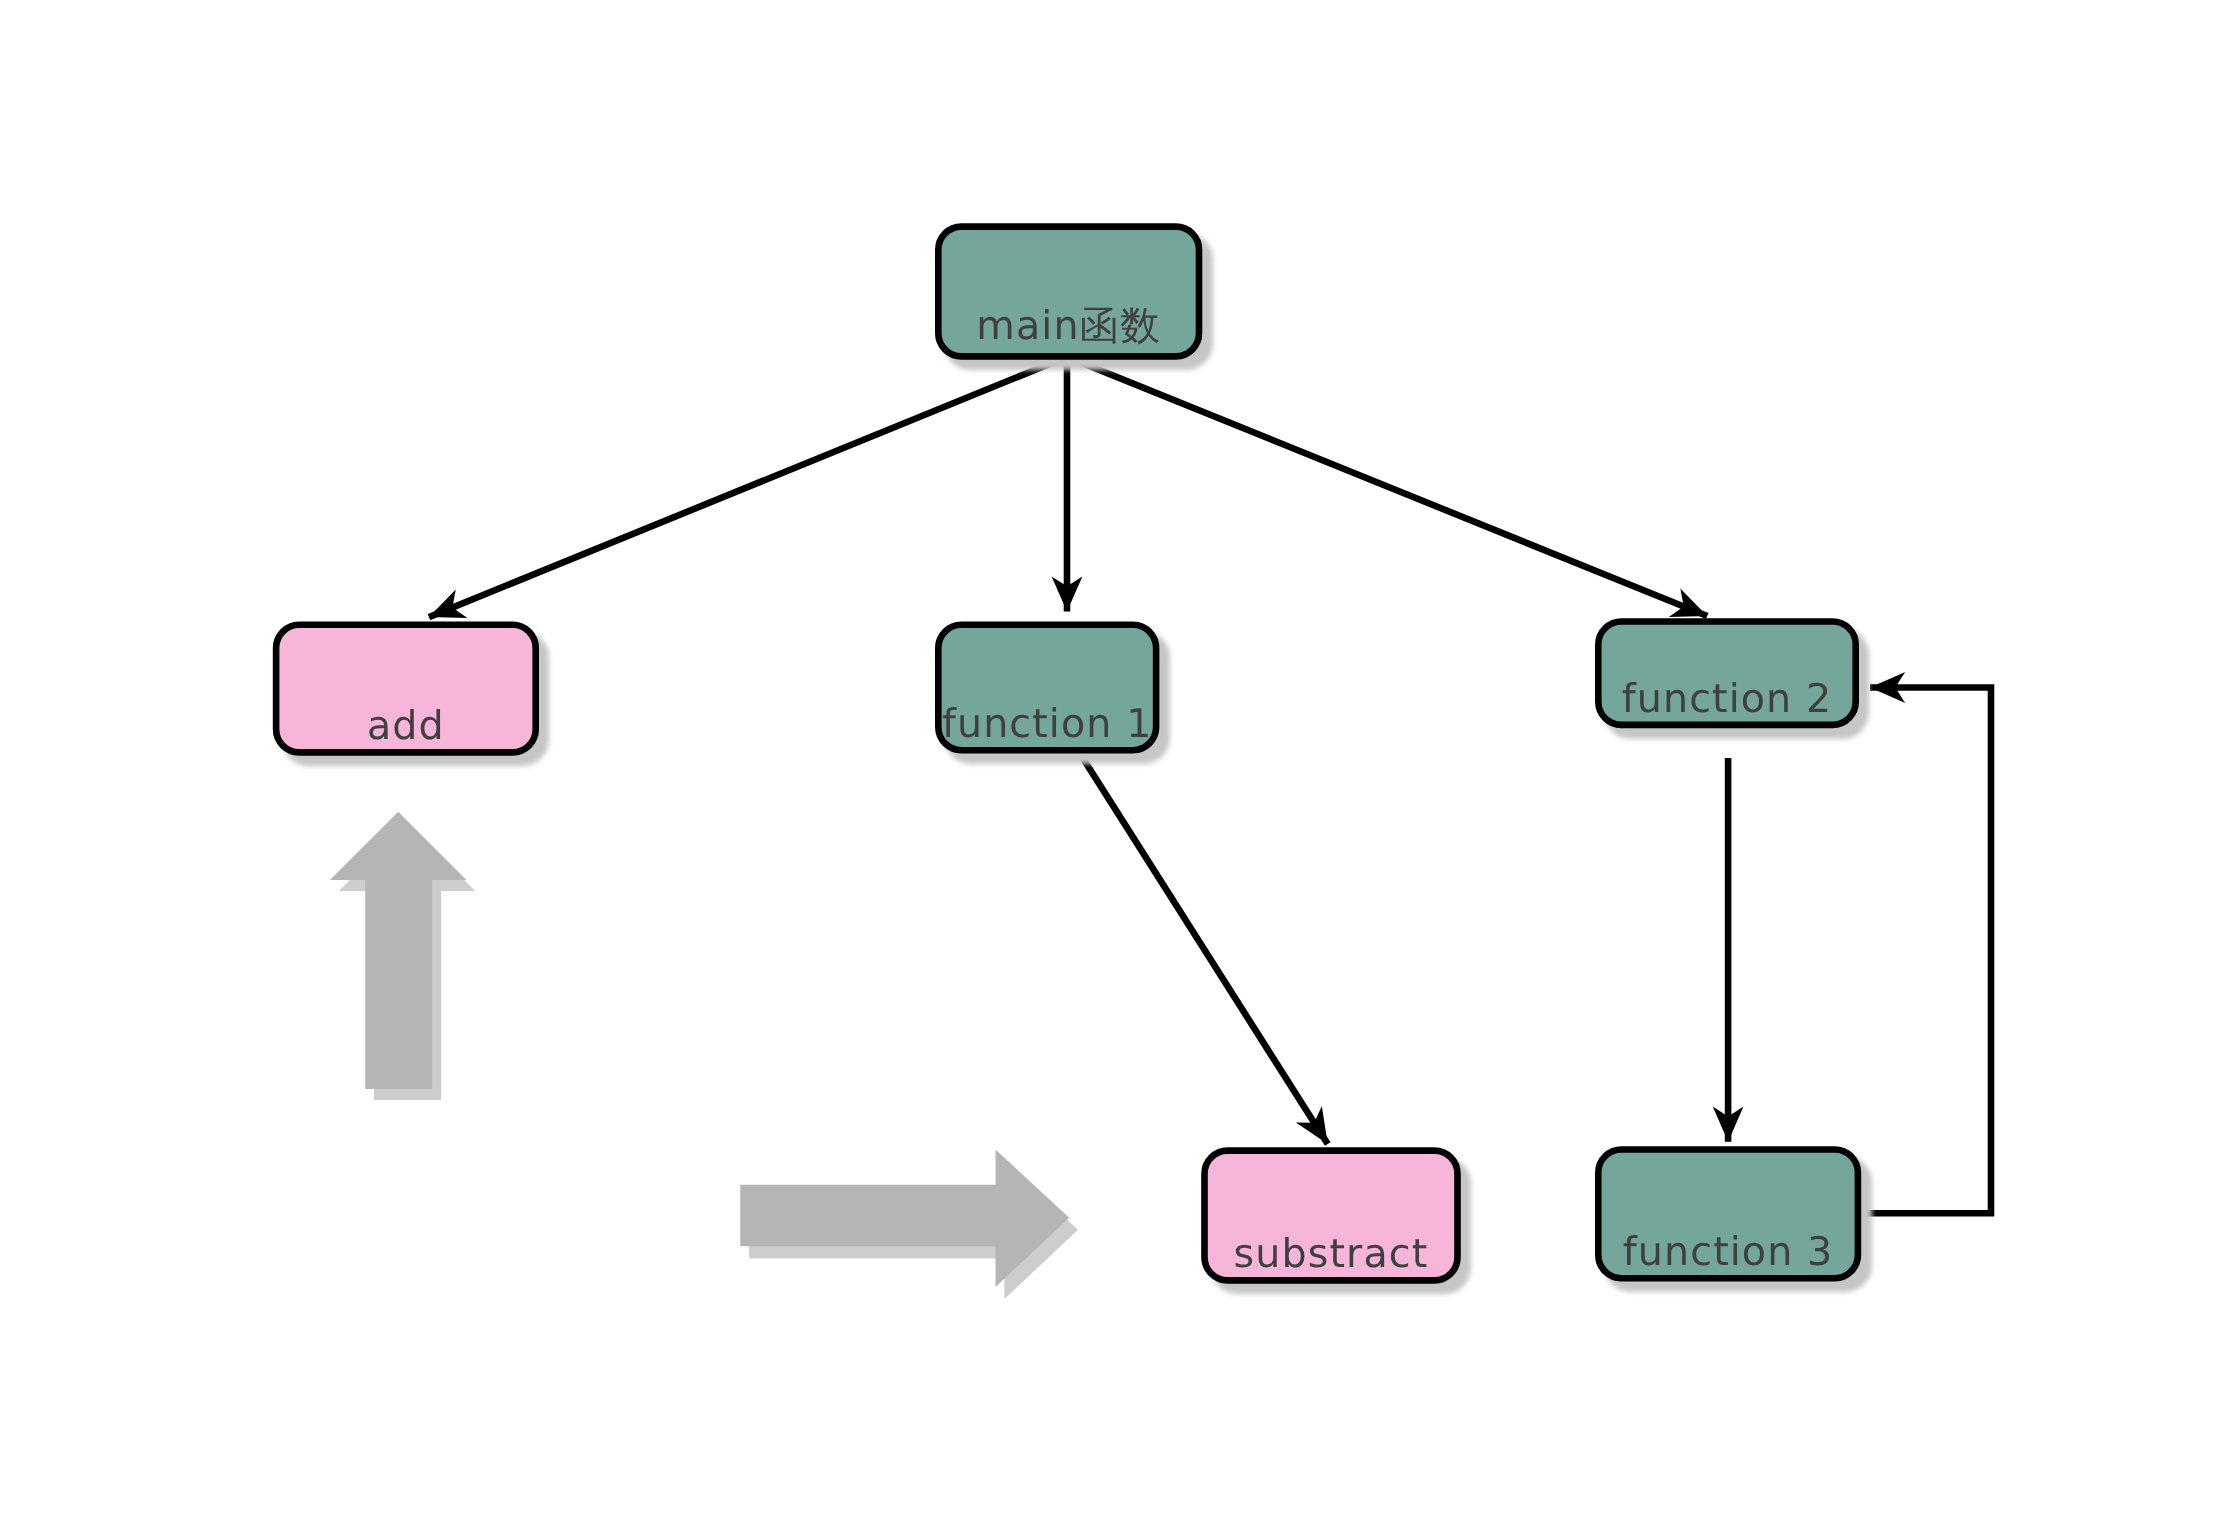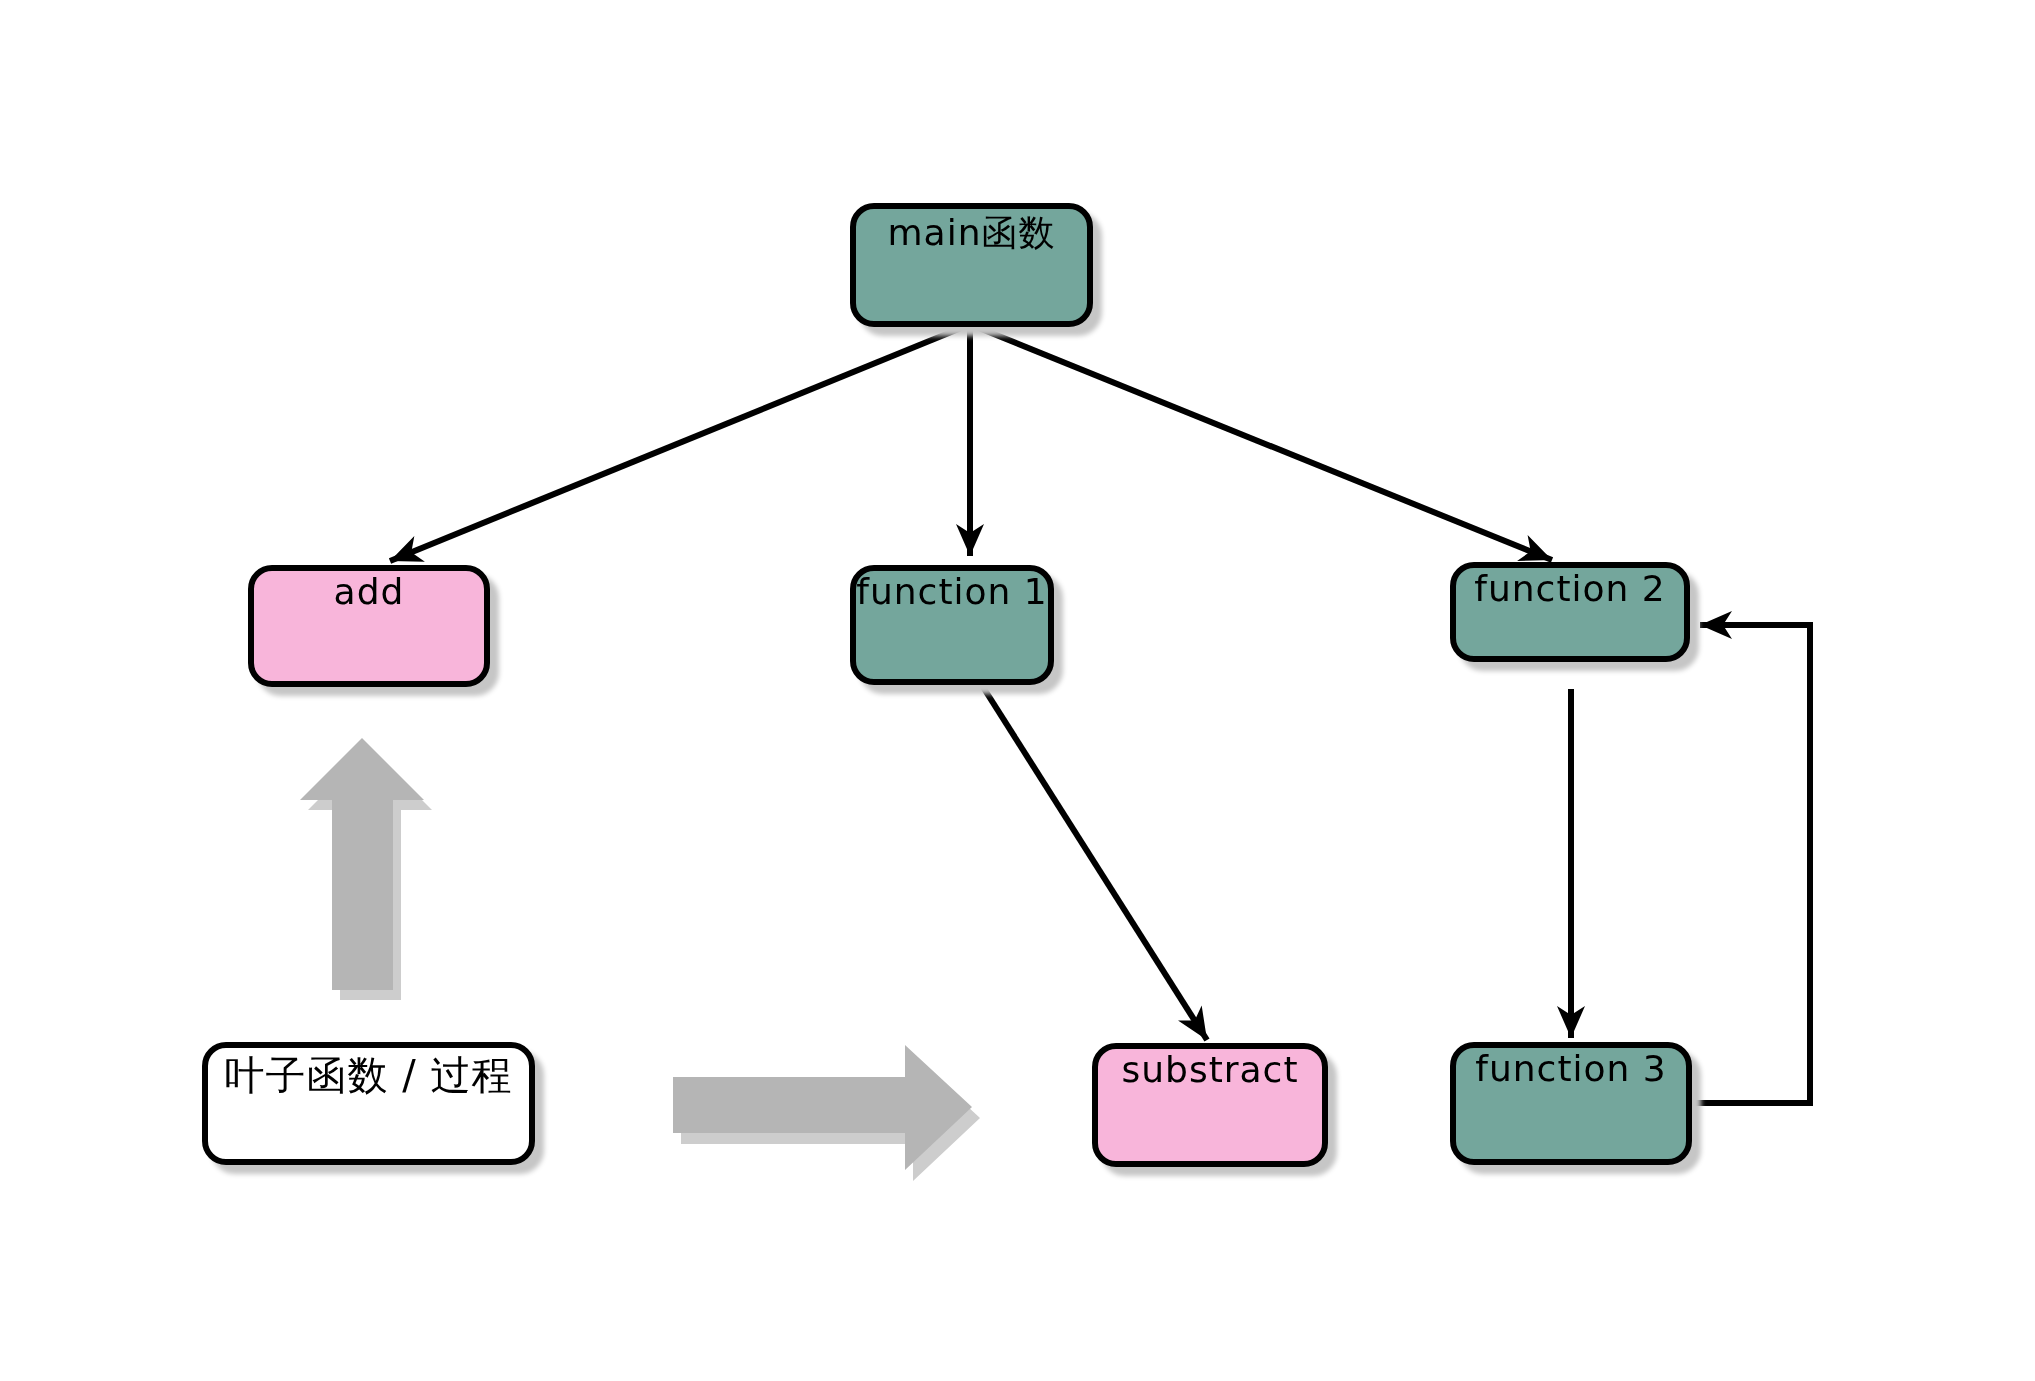--- a/index.html
+++ b/index.html
@@ -16,24 +16,24 @@
     left: 0; top: 0;
     width: 2035px;
     height: 1381px;
   }
   .node {
     position: absolute;
     box-sizing: border-box;
     border: 6px solid #000000;
     border-radius: 24px;
     display: flex;
-    align-items: flex-start;
+    align-items: flex-end;
     justify-content: center;
     box-shadow: 9px 9px 5px #c6c6c6;
-    color: #000000;
+    color: #404040;
     font-size: 36px;
     letter-spacing: 1px;
     white-space: nowrap;
   }
   .node.fn     { background: #74a69c; }
   .node.leaf   { background: #f8b5da; }
   .node.legend { background: #ffffff; font-size: 40px; }
 
   .node-main      { left: 850px;  top: 203px;  width: 243px; height: 124px; }
   .node-add       { left: 248px;  top: 565px;  width: 242px; height: 122px; }
@@ -90,17 +90,14 @@
   </div>
 
   <div class="node leaf node-substract">
     <span>substract</span>
   </div>
 
   <div class="node fn node-function3">
     <span>function 3</span>
   </div>
 
-  <div class="node legend node-legend">
-    <span>叶子函数 / 过程</span>
-  </div>
 
 </div>
 
 </body></html>

